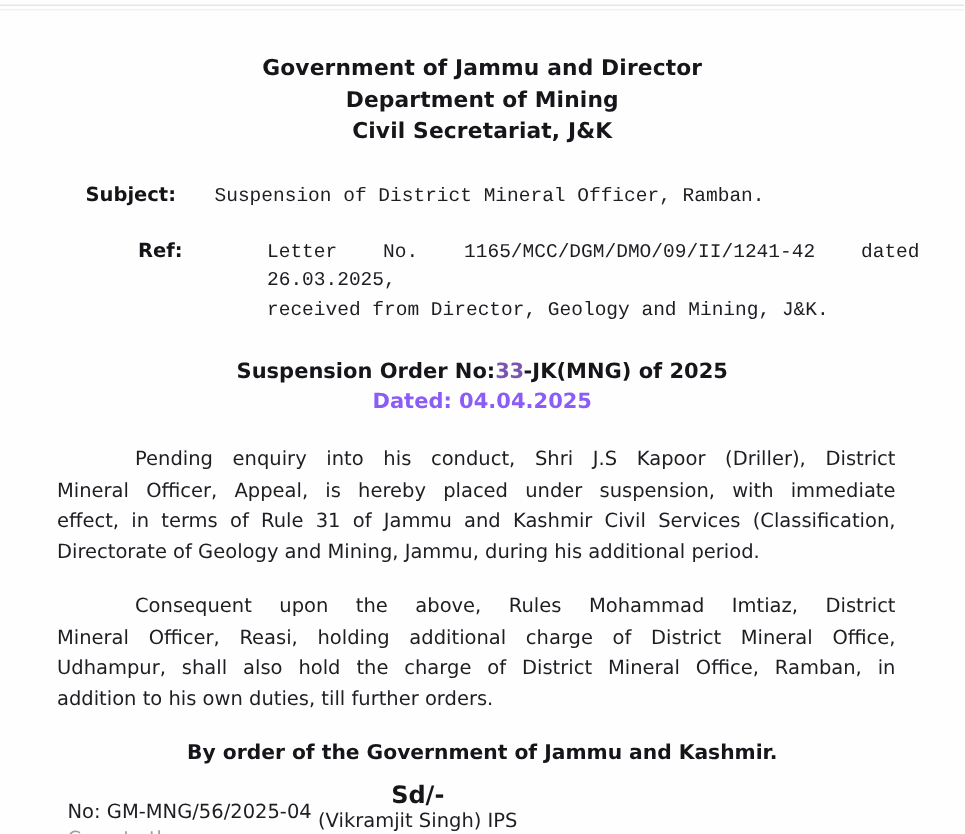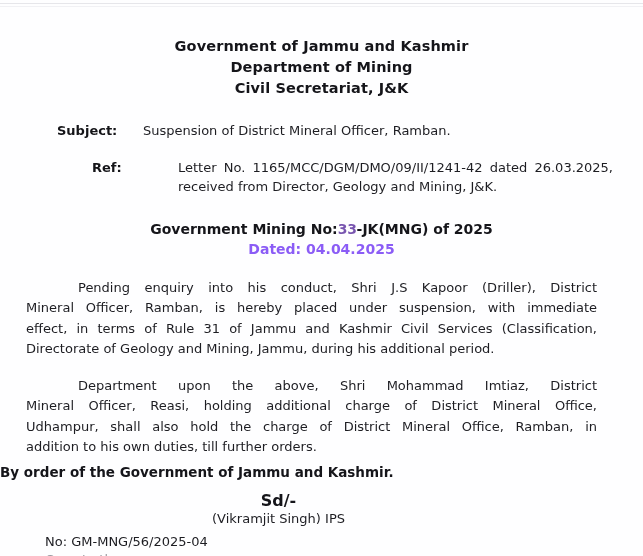--- a/index.html
+++ b/index.html
@@ -68,20 +68,21 @@
     font-size: 13px;
     line-height: 19px;
     color: #141418;
   }
   .field-value {
     flex: 1 1 auto;
     font-size: 13px;
     line-height: 19.5px;
     text-align: justify;
     color: #1d1d22;
+    font-family: Liberation Mono, monospace;
   }
   .field-value .ln { display: block; }
   .field-value .justified-line {
     display: block;
     text-align: justify;
     text-align-last: justify;
   }
 
   
   .order-block {
@@ -105,42 +106,43 @@
   .order-block .order-date {
     font-weight: bold;
     font-size: 14px;
     line-height: 20px;
     color: #8b5cf6;
   }
 
   
   .body-para {
     margin-top: 16px;
-    padding-left: 26px;
+    padding-left: 38px;
     padding-right: 46px;
     font-size: 13px;
     line-height: 20.5px;
     text-align: justify;
     color: #1d1d22;
   }
   .body-para.first { margin-top: 19px; }
   .body-para .indent { display: inline-block; width: 52px; }
   .body-para .jline {
     display: block;
     text-align: justify;
     text-align-last: justify;
   }
   .body-para .lastline {
     display: block;
     text-align: left;
   }
 
   
   .by-order-wrap {
-    margin-top: 4px;
+    margin-top: 14px;
+    text-align: center;
     height: 19px;
     overflow: hidden;
   }
   .by-order {
     font-weight: bold;
     font-size: 13.5px;
     line-height: 19px;
     color: #15151a;
     display: inline-block;
   }
@@ -195,52 +197,52 @@
 <body>
 
 <div id="page">
 
   <div class="scan-edge-top"></div>
   <div class="scan-edge-top2"></div>
 
   <div class="doc">
 
     <div class="header">
-      <div class="line">Government of Jammu and Kashmir</div>
+      <div class="line">Government of Jammu and Director</div>
       <div class="line">Department of Mining</div>
       <div class="line">Civil Secretariat, J&amp;K</div>
     </div>
 
     <div class="field-row subject">
       <div class="field-label">Subject:</div>
       <div class="field-value">Suspension of District Mineral Officer, Ramban.</div>
     </div>
 
     <div class="field-row ref">
       <div class="field-label">Ref:</div>
       <div class="field-value">
         <span class="justified-line">Letter No. 1165/MCC/DGM/DMO/09/II/1241-42 dated 26.03.2025,</span>
         <span class="ln">received from Director, Geology and Mining, J&amp;K.</span>
       </div>
     </div>
 
     <div class="order-block">
-      <div class="order-no"><span>Government Mining No:</span><span class="order-digits">33</span><span>-JK(MNG) of 2025</span></div>
+      <div class="order-no"><span>Suspension Order No:</span><span class="order-digits">33</span><span>-JK(MNG) of 2025</span></div>
       <div class="order-date">Dated: 04.04.2025</div>
     </div>
 
     <div class="body-para first">
       <span class="jline"><span class="indent"></span><span>Pending enquiry into his conduct, Shri J.S Kapoor (Driller), District</span></span>
-      <span class="jline">Mineral Officer, Ramban, is hereby placed under suspension, with immediate</span>
+      <span class="jline">Mineral Officer, Appeal, is hereby placed under suspension, with immediate</span>
       <span class="jline">effect, in terms of Rule 31 of Jammu and Kashmir Civil Services (Classification,</span>
       <span class="lastline">Directorate of Geology and Mining, Jammu, during his additional period.</span>
     </div>
 
     <div class="body-para">
-      <span class="jline"><span class="indent"></span><span>Department upon the above, Shri Mohammad Imtiaz, District</span></span>
+      <span class="jline"><span class="indent"></span><span>Consequent upon the above, Rules Mohammad Imtiaz, District</span></span>
       <span class="jline">Mineral Officer, Reasi, holding additional charge of District Mineral Office,</span>
       <span class="jline">Udhampur, shall also hold the charge of District Mineral Office, Ramban, in</span>
       <span class="lastline">addition to his own duties, till further orders.</span>
     </div>
 
     <div class="by-order-wrap">
       <span class="by-order">By order of the Government of Jammu and Kashmir.</span>
     </div>
 
     <div class="sign-block">

